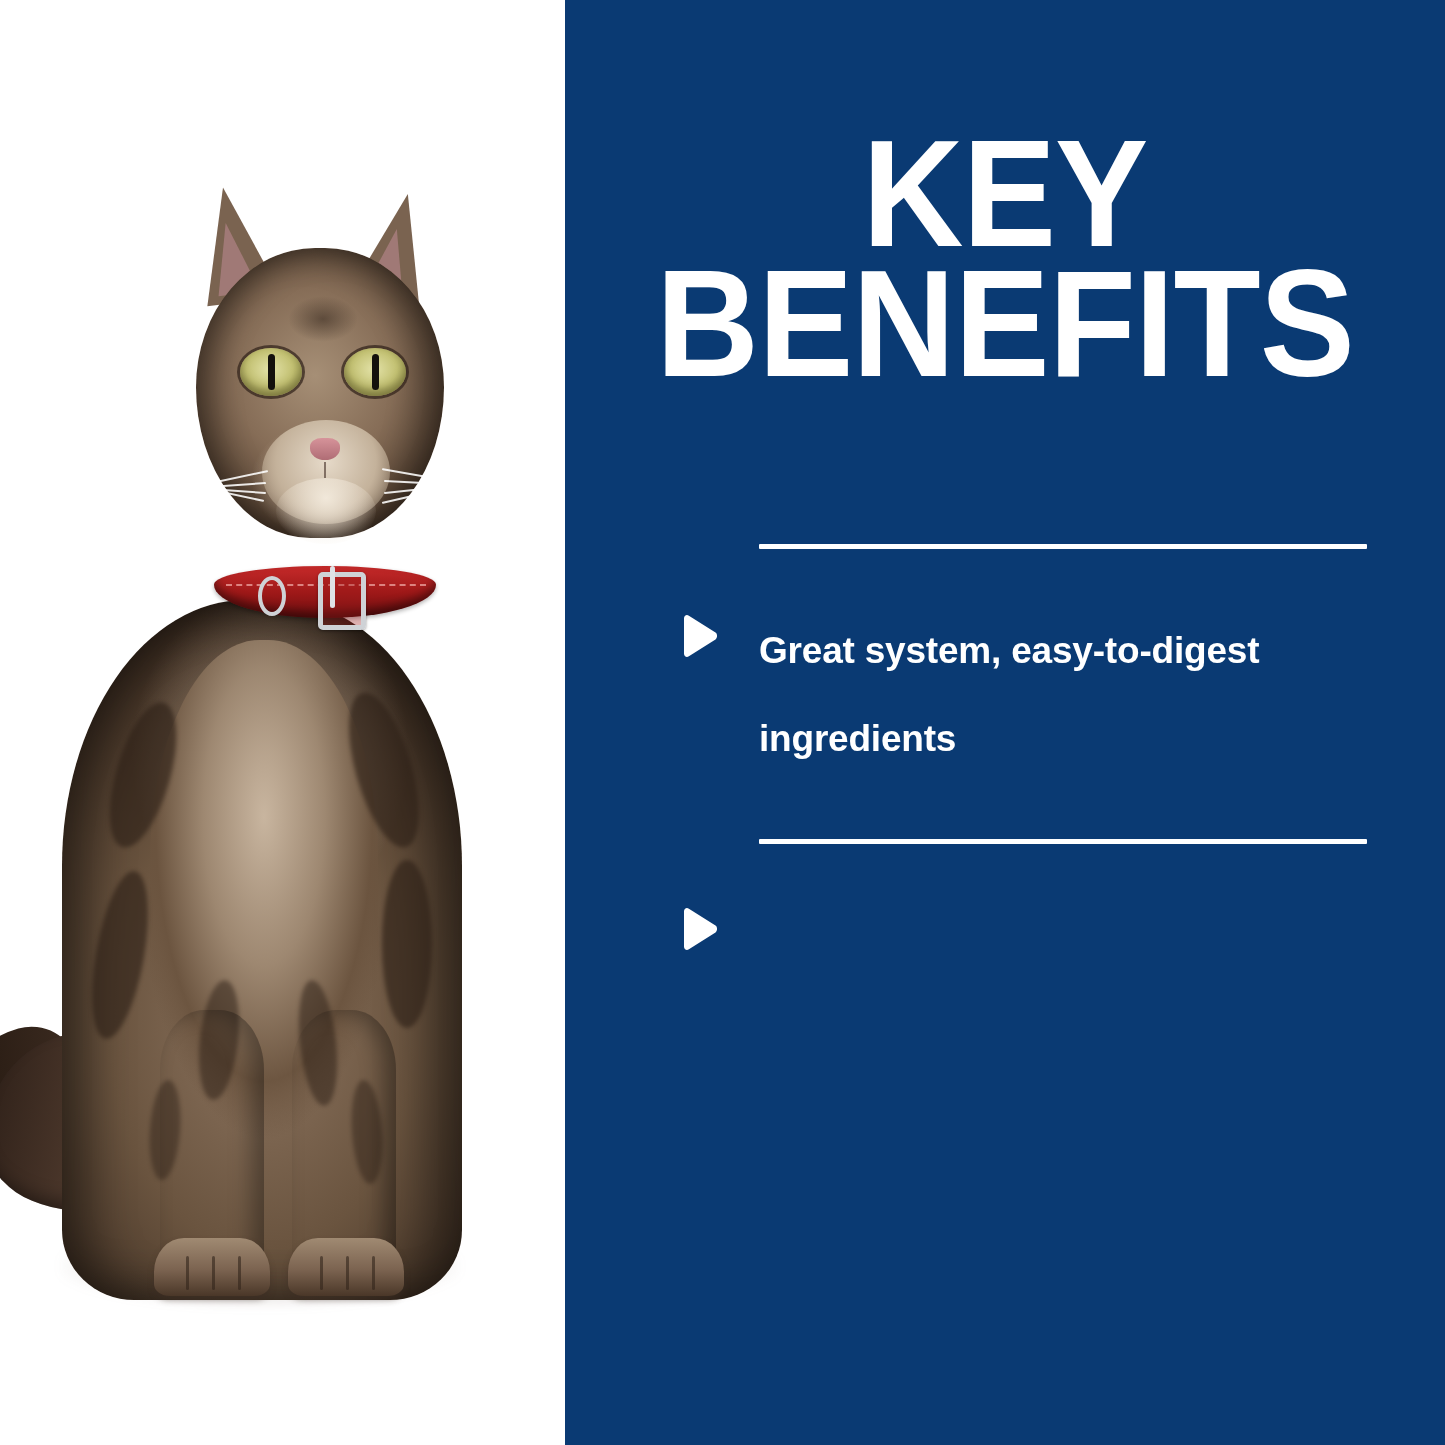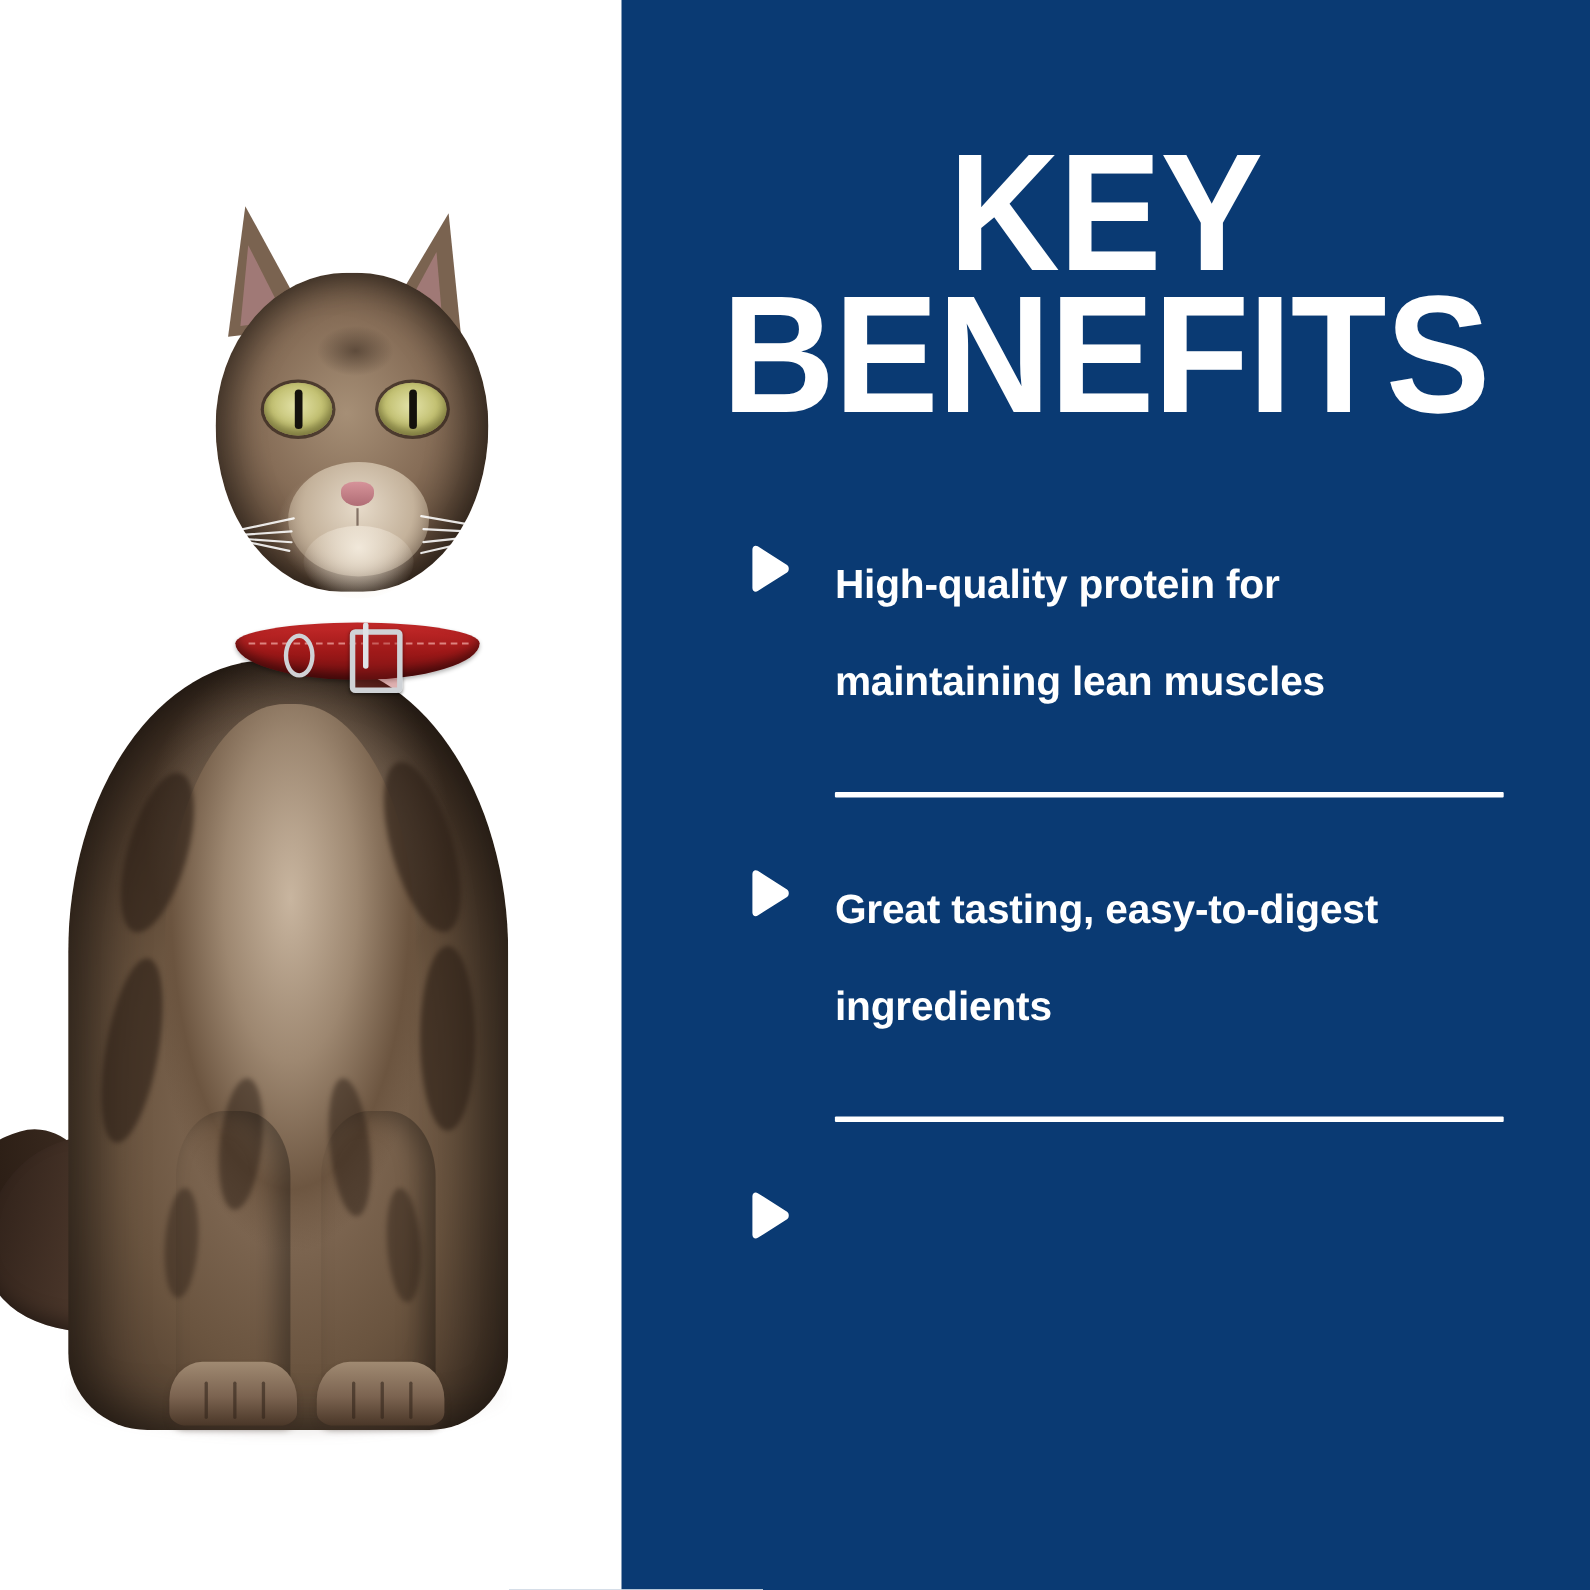--- a/index.html
+++ b/index.html
@@ -302,44 +302,33 @@
 
   <div class="blue-panel">
 
     <div class="title">
       <span class="ln ln1">KEY</span>
       <span class="ln ln2">BENEFITS</span>
     </div>
 
     <div class="bullets">
 
+
+      <div class="sp-a"></div>
+      <div class="divider"></div>
+      <div class="sp-b"></div>
+
       <div class="bullet">
         <div class="bullet-row">
           <span class="tri">
             <svg width="46" height="46" viewBox="0 0 46 46" aria-hidden="true">
               <path d="M9 5.5 C9 2.6 11.6 1.2 13.9 2.7 L40.5 19.6 C42.6 20.9 42.6 25.1 40.5 26.4 L13.9 43.3 C11.6 44.8 9 43.4 9 40.5 Z" fill="#ffffff"></path>
             </svg>
           </span>
-          <span class="btext">High-quality protein for
-maintaining lean muscles</span>
-        </div>
-      </div>
-
-      <div class="sp-a"></div>
-      <div class="divider"></div>
-      <div class="sp-b"></div>
-
-      <div class="bullet">
-        <div class="bullet-row">
-          <span class="tri">
-            <svg width="46" height="46" viewBox="0 0 46 46" aria-hidden="true">
-              <path d="M9 5.5 C9 2.6 11.6 1.2 13.9 2.7 L40.5 19.6 C42.6 20.9 42.6 25.1 40.5 26.4 L13.9 43.3 C11.6 44.8 9 43.4 9 40.5 Z" fill="#ffffff"></path>
-            </svg>
-          </span>
-          <span class="btext">Great tasting, easy-to-digest
+          <span class="btext">Great system, easy-to-digest
 ingredients</span>
         </div>
       </div>
 
       <div class="sp-c"></div>
       <div class="divider"></div>
       <div class="sp-d"></div>
 
       <div class="bullet">
         <div class="bullet-row">

